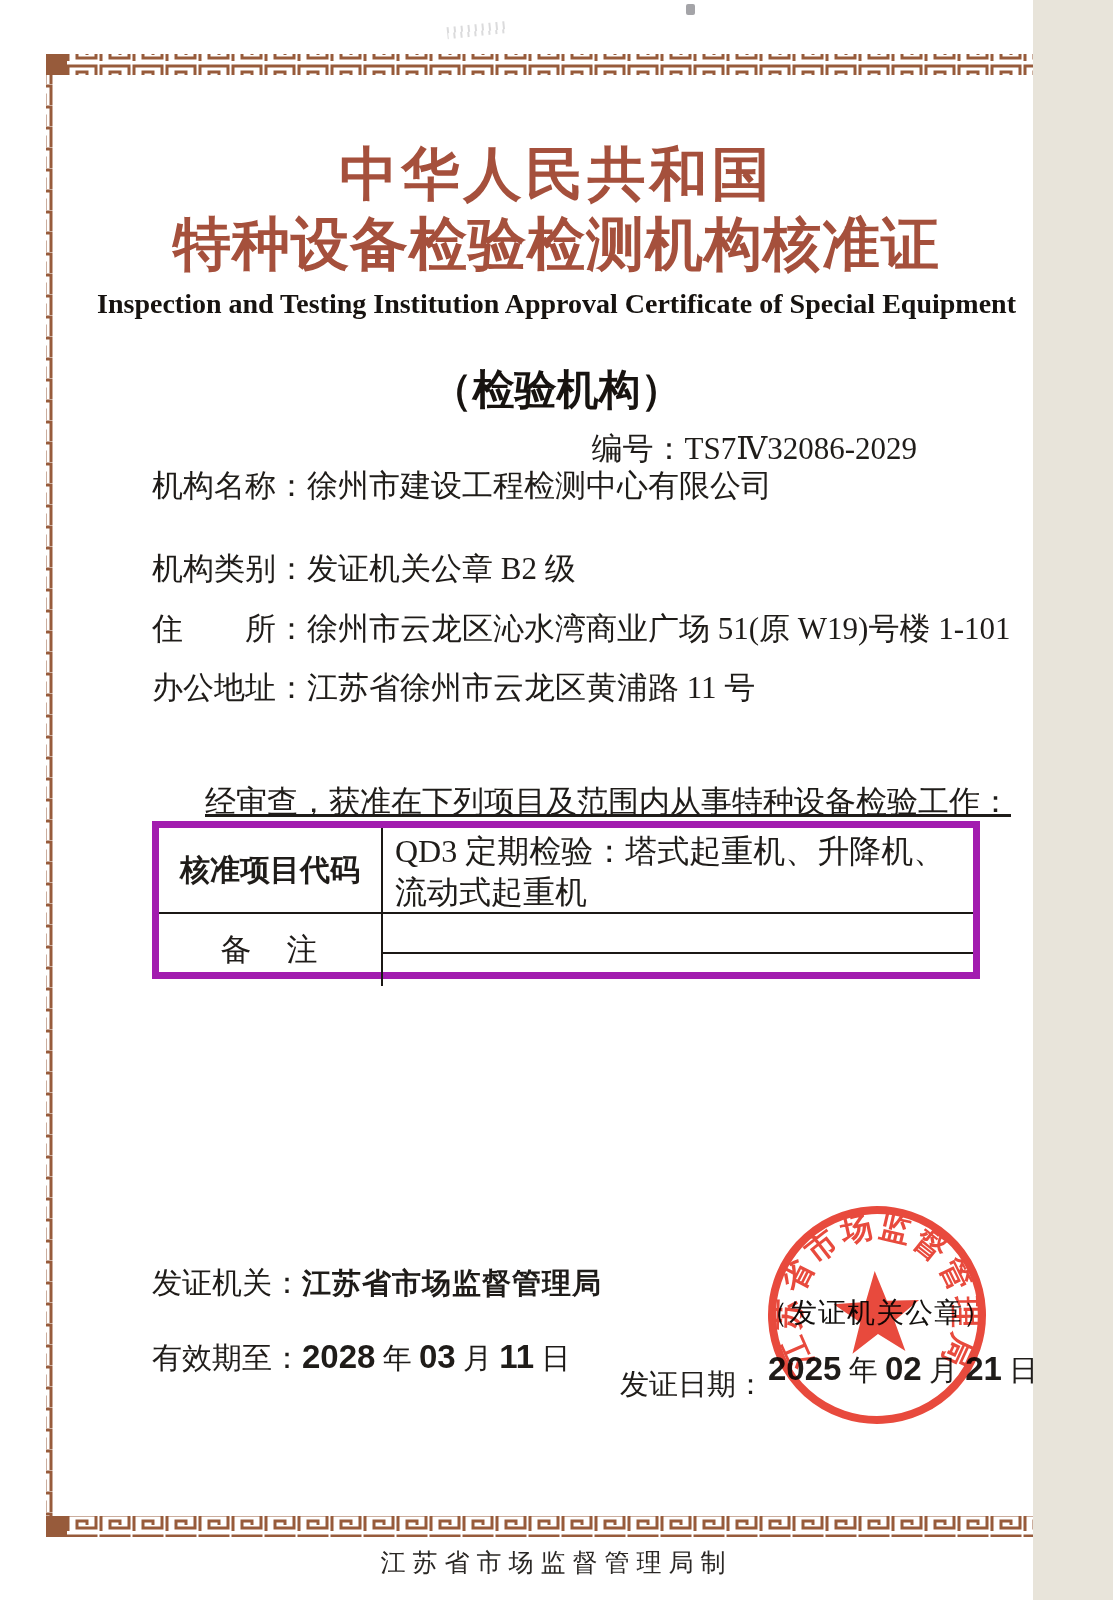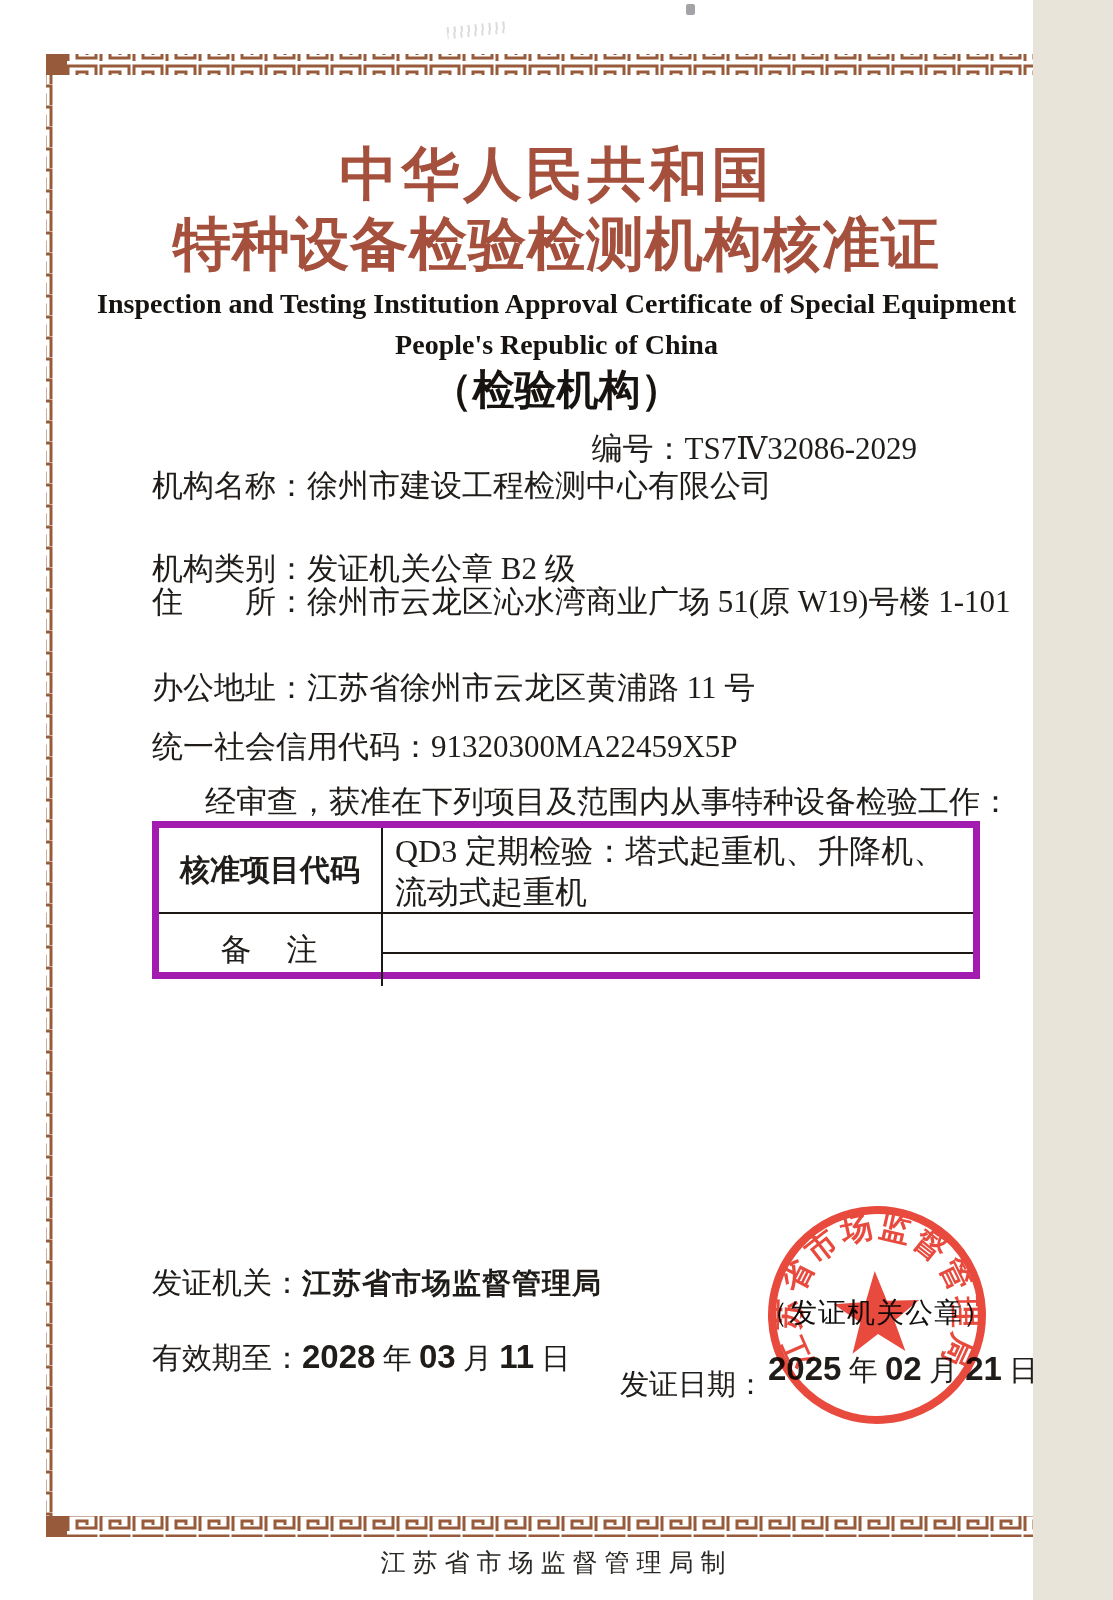--- a/index.html
+++ b/index.html
@@ -24,24 +24,24 @@
   .title-cn-1{top:146px;font-size:58px;letter-spacing:4px;}
   .title-cn-2{top:216px;font-size:58px;letter-spacing:1px;}
   .title-en{left:0;width:1113px;text-align:center;font-weight:bold;font-size:28px;line-height:1;color:#171310;}
   .title-en-1{top:290px;}
   .title-en-2{top:331px;}
   .subtitle-cn{left:0;top:369px;width:1113px;text-align:center;font-weight:bold;font-size:42px;line-height:1;color:#171310;}
   .cert-no{top:433px;right:116px;font-size:31px;line-height:1;}
   .field{left:152px;font-size:31px;line-height:1.15;white-space:nowrap;}
   .f-name{top:468px;}
   .f-category{top:551px;}
-  .f-residence{top:584px;text-align:right;}
+  .f-residence{top:611px;text-align:right;}
   .f-office{top:670px;}
   .f-credit{top:729px;}
-  .statement{left:205px;top:784px;font-size:31px;line-height:1.15;}
+  .statement{left:205px;top:784px;font-size:31px;line-height:1.15;text-decoration:underline;}
   
   .approval-table{
     left:152px;top:821px;width:828px;height:158px;
     display:grid;grid-template-columns:224px 1fr;grid-template-rows:86px 40px 32px;
     border:7px solid #a21caf;box-sizing:border-box;background:transparent;
   }
   .cell{box-sizing:border-box;}
   .cell-hdr{display:flex;align-items:center;justify-content:center;
     font-weight:bold;font-size:30px;border-right:2px solid #1b1815;}
   .cell-code-hdr{grid-row:1;grid-column:1;border-bottom:2px solid #1b1815;}
@@ -87,30 +87,28 @@
     <rect x="1046" y="54" width="21" height="1483" fill="url(#mV)"></rect>
     <rect x="46" y="54" width="21" height="21" fill="#975b3b"></rect>
     <rect x="1046" y="54" width="21" height="21" fill="#975b3b"></rect>
     <rect x="46" y="1516" width="21" height="21" fill="#975b3b"></rect>
     <rect x="1046" y="1516" width="21" height="21" fill="#975b3b"></rect>
   </svg>
 
   <div class="abs title-cn title-cn-1" style="color: rgb(165, 80, 60);">中华人民共和国</div>
   <div class="abs title-en title-en-1">Inspection and Testing Institution Approval Certificate of Special Equipment</div>
   <div class="abs title-cn title-cn-2" style="color: rgb(165, 80, 60);">特种设备检验检测机构核准证</div>
-  <div class="abs title-en title-en-2">People's Republic of China</div>
   <div class="abs subtitle-cn">（检验机构）</div>
 
   <div class="abs cert-no"><span>编号：</span><span>TS7Ⅳ32086-2029</span></div>
 
   <div class="abs field f-name"><span>机构名称：</span><span>徐州市建设工程检测中心有限公司</span></div>
   <div class="abs field f-category"><span>机构类别：</span><span>发证机关公章 B2 级</span></div>
   <div class="abs field f-residence"><span>住　　所：</span><span>徐州市云龙区沁水湾商业广场 51(原 W19)号楼 1-101</span></div>
   <div class="abs field f-office"><span>办公地址：</span><span>江苏省徐州市云龙区黄浦路 11 号</span></div>
-  <div class="abs field f-credit"><span>统一社会信用代码：</span><span>91320300MA22459X5P</span></div>
 
   <div class="abs statement">经审查，获准在下列项目及范围内从事特种设备检验工作：</div>
 
   <div class="abs approval-table">
     <div class="cell cell-hdr cell-code-hdr">核准项目代码</div>
     <div class="cell cell-code-val">QD3 定期检验：塔式起重机、升降机、流动式起重机</div>
     <div class="cell cell-hdr cell-note-hdr">备　注</div>
     <div class="cell cell-note-1"></div>
     <div class="cell cell-note-2"></div>
   </div>

